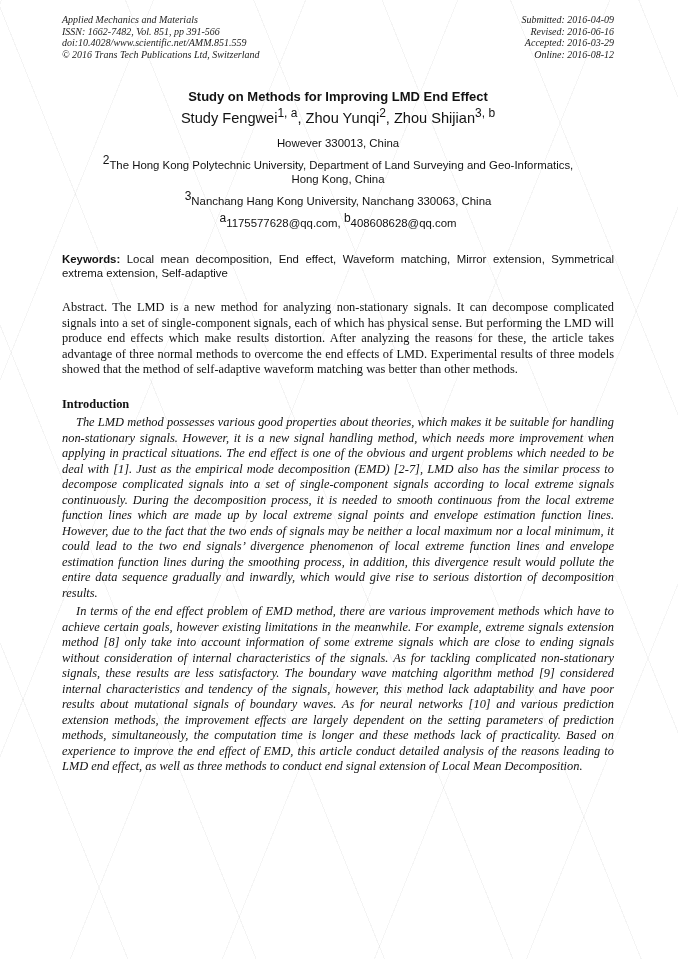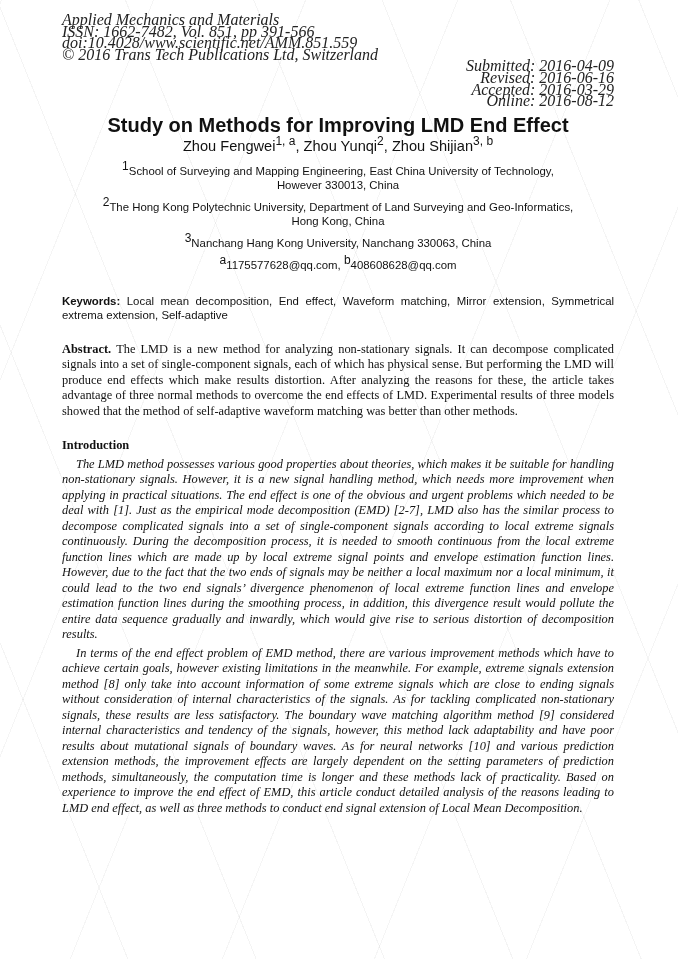--- a/index.html
+++ b/index.html
@@ -5,31 +5,31 @@
   html, body { margin: 0; padding: 0; }
   body {
     width: 678px; height: 959px; overflow: hidden; position: relative;
     background-color: #ffffff;
     background-image:
       repeating-linear-gradient(68deg, rgba(0,0,0,0) 0px, rgba(0,0,0,0) 118px, rgba(0,0,0,0.045) 118px, rgba(0,0,0,0.045) 119px),
       repeating-linear-gradient(-68deg, rgba(0,0,0,0) 0px, rgba(0,0,0,0) 140px, rgba(0,0,0,0.04) 140px, rgba(0,0,0,0.04) 141px);
     color: #111;
   }
   .page { position: absolute; left: 62px; top: 14px; width: 552px; }
-  .hdr { display: flex; justify-content: space-between; font-family: "Liberation Serif", serif; font-style: italic; font-size: 16px; line-height: 11.6px; color: #222; flex-direction: column; }
+  .hdr { display: flex; justify-content: space-between; font-family: "Liberation Serif", serif; font-style: italic; font-size: 10px; line-height: 11.6px; color: #222; }
   .hdr-right { text-align: right; }
-  .title { margin-top: 9px; text-align: center; font-family: "Liberation Sans", sans-serif; font-weight: bold; font-size: 20px; line-height: 18px; }
+  .title { margin-top: 28px; text-align: center; font-family: "Liberation Sans", sans-serif; font-weight: bold; font-size: 13px; line-height: 18px; }
   .authors { text-align: center; font-family: "Liberation Sans", sans-serif; font-size: 14.6px; line-height: 20px; margin-top: 2px; }
   .authors sup, .aff sup { font-size: 12px; line-height: 0; }
   .aff { text-align: center; font-family: "Liberation Sans", sans-serif; font-size: 11.4px; line-height: 14px; margin-top: 8px; }
   .aff:first-of-type { margin-top: 6px; }
   .kw { margin-top: 22px; font-family: "Liberation Sans", sans-serif; font-size: 11.4px; line-height: 14px; text-align: justify; }
   .kw b { font-weight: bold; }
   .abstract { margin-top: 20px; font-family: "Liberation Serif", serif; font-size: 12.4px; line-height: 15.5px; text-align: justify; }
-  .abstract b { font-weight: bold; }
+  .abstract b { font-weight: normal; }
   .section { margin-top: 19px; font-family: "Liberation Serif", serif; font-weight: bold; font-size: 12.4px; line-height: 15.5px; }
   .para { font-family: "Liberation Serif", serif; font-size: 12.4px; line-height: 15.5px; text-align: justify; text-indent: 14px; margin: 3px 0 0 0; font-style: italic; }
 </style>
 </head>
 <body>
 
 <div class="page">
 
   <div class="hdr">
     <div class="hdr-left">
@@ -41,24 +41,23 @@
     <div class="hdr-right">
       <div>Submitted: 2016-04-09</div>
       <div>Revised: 2016-06-16</div>
       <div>Accepted: 2016-03-29</div>
       <div>Online: 2016-08-12</div>
     </div>
   </div>
 
   <div class="title">Study on Methods for Improving LMD End Effect</div>
 
-  <div class="authors"><span>Zhou Fengwei</span><sup>1, a</sup><span>, </span><span>Zhou Yunqi</span><sup>2</sup><span>, </span><span>Zhou Shijian</span><sup>3, b</sup></div>
+  <div class="authors"><span>Study Fengwei</span><sup>1, a</sup><span>, </span><span>Zhou Yunqi</span><sup>2</sup><span>, </span><span>Zhou Shijian</span><sup>3, b</sup></div>
 
   <div class="aff">
-    <div><sup>1</sup><span>School of Surveying and Mapping Engineering, East China University of Technology,</span></div>
     <div>However 330013, China</div>
   </div>
   <div class="aff">
     <div><sup>2</sup><span>The Hong Kong Polytechnic University, Department of Land Surveying and Geo-Informatics,</span></div>
     <div>Hong Kong, China</div>
   </div>
   <div class="aff">
     <div><sup>3</sup><span>Nanchang Hang Kong University, Nanchang 330063, China</span></div>
   </div>
   <div class="aff">

